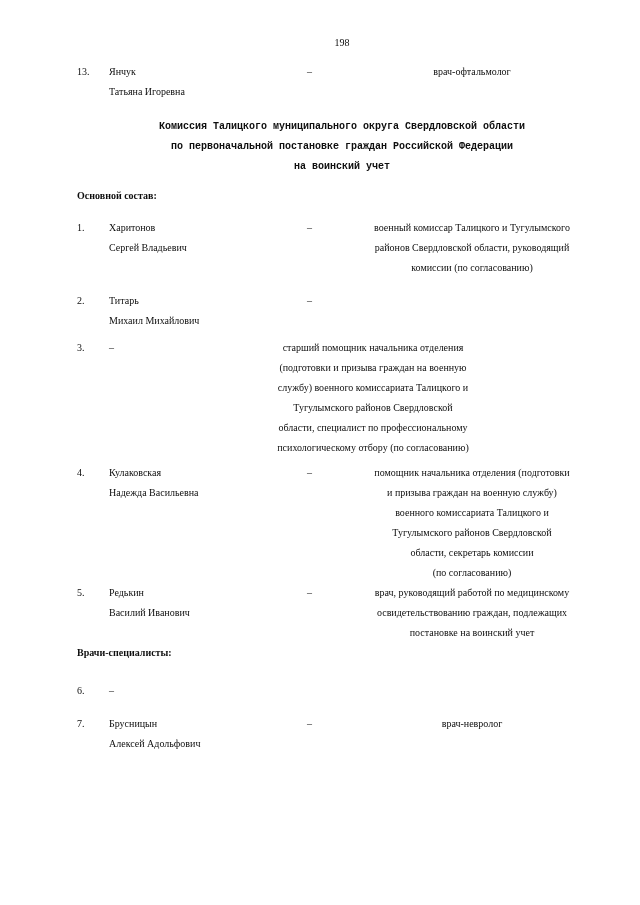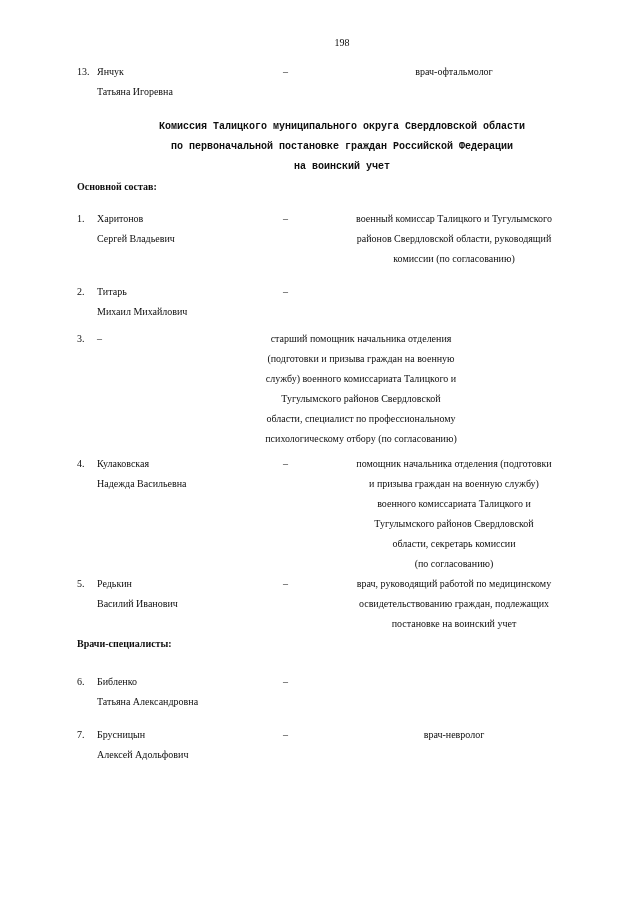--- a/index.html
+++ b/index.html
@@ -29,20 +29,21 @@
     white-space: pre-line;
     margin-top: 15px;
     font-family: Liberation Mono, monospace;
   }
   .section-title {
     font-weight: bold;
   }
   .row {
     display: flex;
     align-items: flex-start;
+    gap: 12px;
   }
   .num {
     flex: none;
     width: 20px;
   }
   .name {
     flex: none;
     width: 186px;
     white-space: pre-line;
   }
@@ -50,21 +51,21 @@
     flex: none;
     width: 18px;
   }
   .desc {
     flex: 1;
     white-space: pre-line;
     text-align: center;
   }
   
   .m-item13 { margin-top: 9px; }
-  .m-sec1   { }
+  .m-sec1   { margin-top: 9px; }
   .m-i1     { margin-top: 12px; }
   .m-i2     { margin-top: 13px; }
   .m-i3     { margin-top: 7px; }
   .m-i4     { margin-top: 5px; }
   .m-i5     { margin-top: 0; }
   .m-sec2   { }
   .m-i6     { margin-top: 18px; }
   .m-i7     { margin-top: 13px; }
 </style>
 </head>
@@ -136,22 +137,20 @@
     <div class="dash">–</div>
     <div class="desc">врач, руководящий работой по медицинскому
 освидетельствованию граждан, подлежащих
 постановке на воинский учет</div>
   </div>
 
   <div class="section-title m-sec2">Врачи-специалисты:</div>
 
   <div class="row m-i6">
     <div class="num">6.</div>
-    <div class="name">Библенко
-Татьяна Александровна</div>
     <div class="dash">–</div>
   </div>
 
   <div class="row m-i7">
     <div class="num">7.</div>
     <div class="name">Брусницын
 Алексей Адольфович</div>
     <div class="dash">–</div>
     <div class="desc">врач-невролог</div>
   </div>

